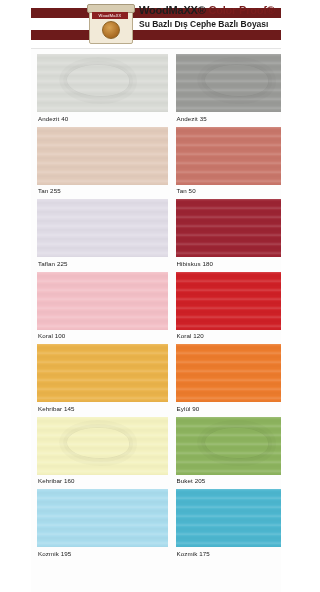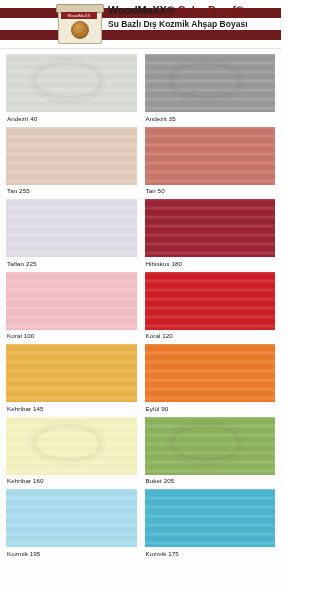--- a/index.html
+++ b/index.html
@@ -8,20 +8,21 @@
     background:#ffffff;
     font-family:"Liberation Sans", sans-serif;
     overflow:hidden;
     position:relative;
   }
   .page{
     position:relative;
     width:281px;height:592px;
     box-sizing:border-box;
     background:#fdfdfd;
+    margin-left:31px;
   }
   
   .header{
     position:relative;
     height:48px;
     background:#ffffff;
     border-bottom:1px solid #e4e4e4;
   }
   .header-bar{
     position:absolute;
@@ -156,21 +157,21 @@
 
     <div class="logo-can">
       <div class="can-body"></div>
       <div class="can-lid"></div>
       <div class="can-label">WoodMaXX</div>
       <div class="can-dot"></div>
     </div>
 
     <div class="title-block">
       <div class="title-main" style="color: rgb(122, 29, 29);"><span class="wood">WoodMaXX</span><span class="wood">®</span><span> Color Proof</span><span>®</span></div>
-      <div class="title-sub">Su Bazlı Dış Kozmik Ahşap Boyası</div>
+      <div class="title-sub">Su Bazlı Dış Cephe Bazlı Boyası</div>
     </div>
   </div>
 
   <div class="grid">
 
     <div class="cell">
       <div class="chip" style="background: rgb(217, 219, 214);">
           <div class="grain"></div>
           <div class="knot"></div>
         </div>

